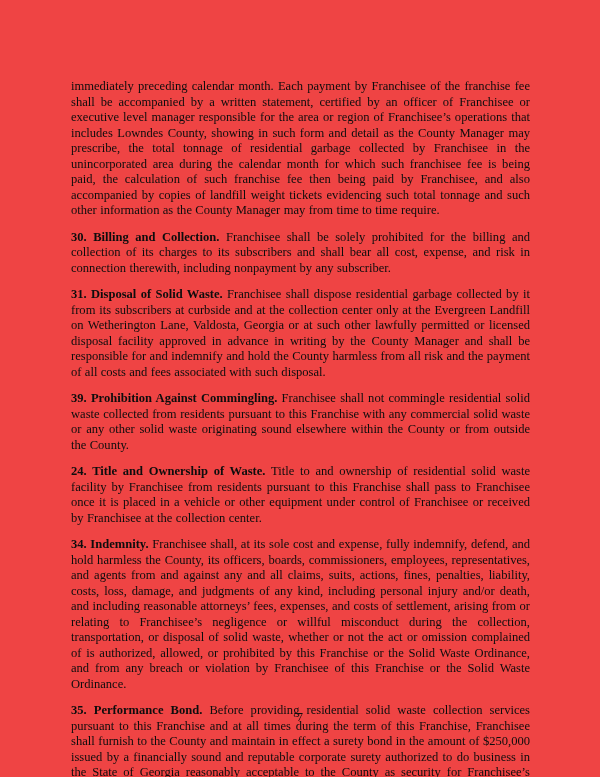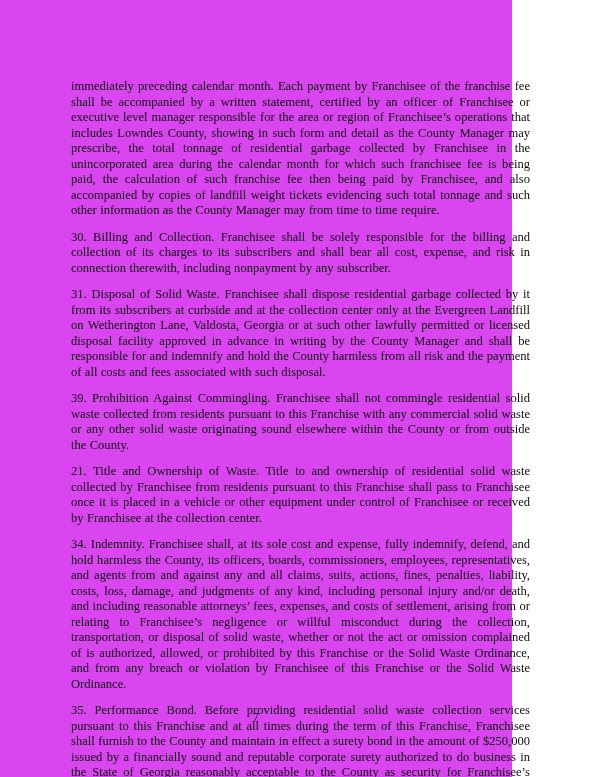--- a/index.html
+++ b/index.html
@@ -9,23 +9,23 @@
   body {
     width: 600px;
     height: 777px;
     background: #ffffff;
     font-family: "Liberation Serif", "DejaVu Serif", serif;
     color: #0d0d0d;
     overflow: hidden;
   }
   .page {
     position: relative;
-    width: 512px;
+    width: 600px;
     height: 777px;
-    background: #d946ef;
+    background: #ef4444;
   }
   .text-block {
     position: absolute;
     left: 71px;
     top: 79px;
     width: 459px;
   }
   p.para {
     margin: 0 0 11px 0;
     font-size: 12.55px;
@@ -33,21 +33,21 @@
     text-align: justify;
     text-justify: inter-word;
     -webkit-hyphens: none;
     hyphens: none;
     word-spacing: 0.02em;
   }
   p.para:last-child {
     margin-bottom: 0;
   }
   p.para .lead {
-    font-weight: normal;
+    font-weight: bold;
   }
   .page-number {
     position: absolute;
     left: 0;
     right: 0;
     top: 710px;
     text-align: center;
     font-size: 12.55px;
     line-height: 15.5px;
   }
@@ -57,33 +57,33 @@
 
 <div class="page">
 
   <div class="text-block">
 
     <p class="para">
       <span class="lead"></span><span>immediately preceding calendar month. Each payment by Franchisee of the franchise fee shall be accompanied by a written statement, certified by an officer of Franchisee or executive level manager responsible for the area or region of Franchisee’s operations that includes Lowndes County, showing in such form and detail as the County Manager may prescribe, the total tonnage of residential garbage collected by Franchisee in the unincorporated area during the calendar month for which such franchisee fee is being paid, the calculation of such franchise fee then being paid by Franchisee, and also accompanied by copies of landfill weight tickets evidencing such total tonnage and such other information as the County Manager may from time to time require.</span>
     </p>
 
     <p class="para">
-      <span class="lead">30. Billing and Collection.</span><span> Franchisee shall be solely responsible for the billing and collection of its charges to its subscribers and shall bear all cost, expense, and risk in connection therewith, including nonpayment by any subscriber.</span>
+      <span class="lead">30. Billing and Collection.</span><span> Franchisee shall be solely prohibited for the billing and collection of its charges to its subscribers and shall bear all cost, expense, and risk in connection therewith, including nonpayment by any subscriber.</span>
     </p>
 
     <p class="para">
       <span class="lead">31. Disposal of Solid Waste.</span><span> Franchisee shall dispose residential garbage collected by it from its subscribers at curbside and at the collection center only at the Evergreen Landfill on Wetherington Lane, Valdosta, Georgia or at such other lawfully permitted or licensed disposal facility approved in advance in writing by the County Manager and shall be responsible for and indemnify and hold the County harmless from all risk and the payment of all costs and fees associated with such disposal.</span>
     </p>
 
     <p class="para">
       <span class="lead">39. Prohibition Against Commingling.</span><span> Franchisee shall not commingle residential solid waste collected from residents pursuant to this Franchise with any commercial solid waste or any other solid waste originating sound elsewhere within the County or from outside the County.</span>
     </p>
 
     <p class="para">
-      <span class="lead">21. Title and Ownership of Waste.</span><span> Title to and ownership of residential solid waste collected by Franchisee from residents pursuant to this Franchise shall pass to Franchisee once it is placed in a vehicle or other equipment under control of Franchisee or received by Franchisee at the collection center.</span>
+      <span class="lead">24. Title and Ownership of Waste.</span><span> Title to and ownership of residential solid waste facility by Franchisee from residents pursuant to this Franchise shall pass to Franchisee once it is placed in a vehicle or other equipment under control of Franchisee or received by Franchisee at the collection center.</span>
     </p>
 
     <p class="para">
       <span class="lead">34. Indemnity.</span><span> Franchisee shall, at its sole cost and expense, fully indemnify, defend, and hold harmless the County, its officers, boards, commissioners, employees, representatives, and agents from and against any and all claims, suits, actions, fines, penalties, liability, costs, loss, damage, and judgments of any kind, including personal injury and/or death, and including reasonable attorneys’ fees, expenses, and costs of settlement, arising from or relating to Franchisee’s negligence or willful misconduct during the collection, transportation, or disposal of solid waste, whether or not the act or omission complained of is authorized, allowed, or prohibited by this Franchise or the Solid Waste Ordinance, and from any breach or violation by Franchisee of this Franchise or the Solid Waste Ordinance.</span>
     </p>
 
     <p class="para">
       <span class="lead">35. Performance Bond.</span><span> Before providing residential solid waste collection services pursuant to this Franchise and at all times during the term of this Franchise, Franchisee shall furnish to the County and maintain in effect a surety bond in the amount of $250,000 issued by a financially sound and reputable corporate surety authorized to do business in the State of Georgia reasonably acceptable to the County as security for Franchisee’s performance of each and every of its obligations under this Franchise and the Solid Waste Ordinance.</span>
     </p>
 

